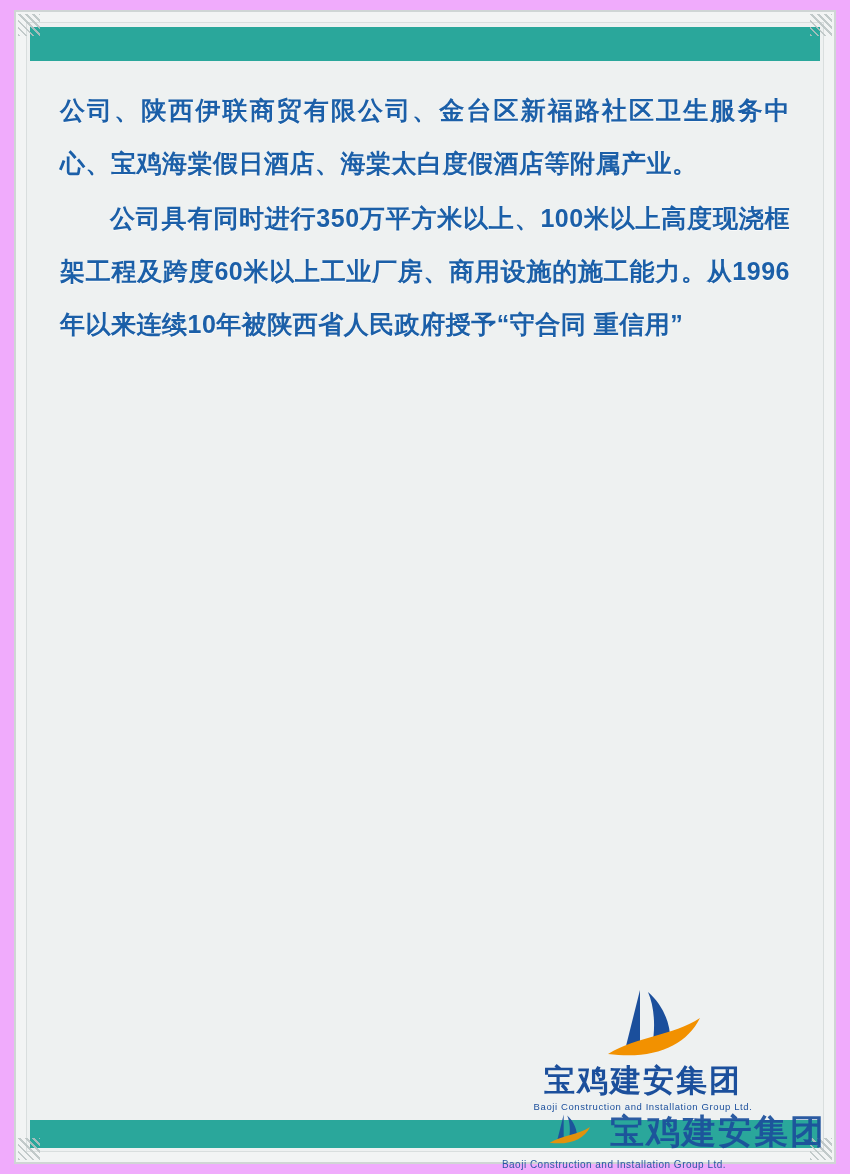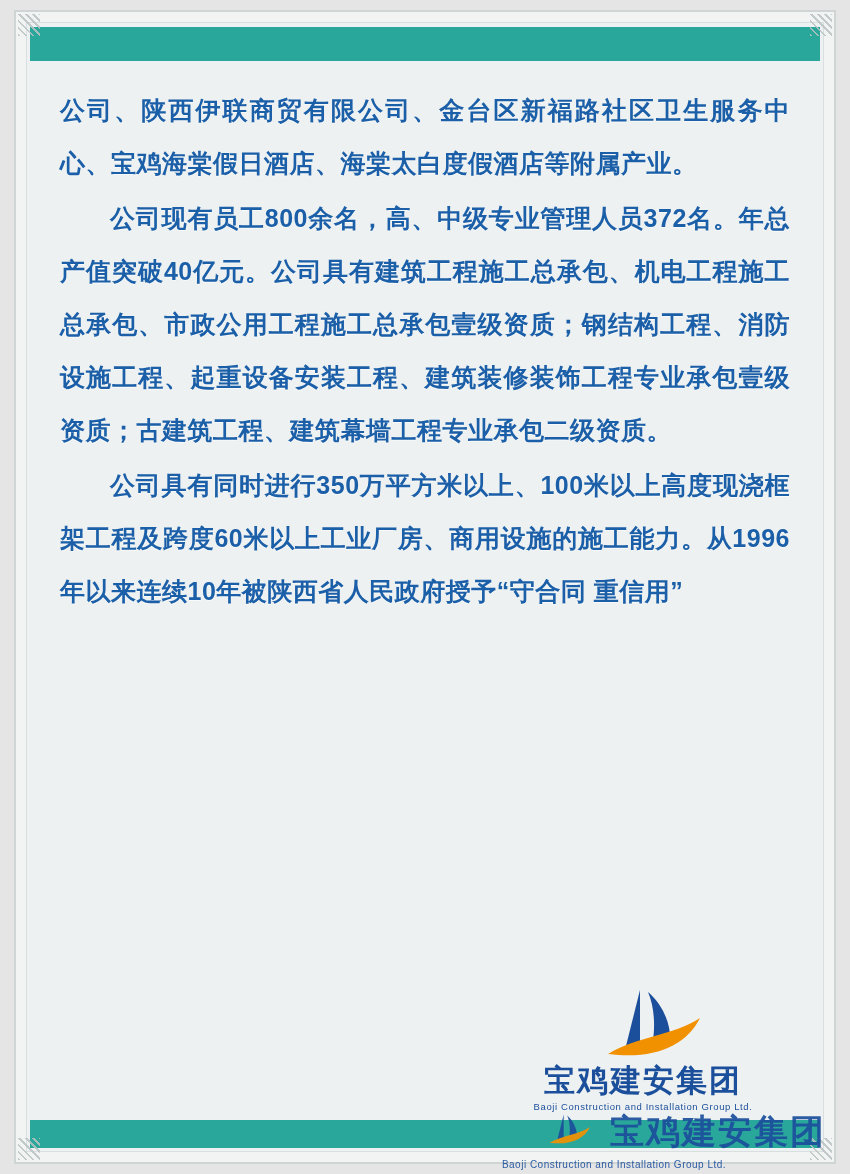--- a/index.html
+++ b/index.html
@@ -10,21 +10,21 @@
     width: 850px;
     height: 1174px;
     background: #ffffff;
     font-family: "Liberation Sans", sans-serif;
     overflow: hidden;
   }
   .page {
     position: relative;
     width: 850px;
     height: 1174px;
-    background: #e5e5e5;
+    background: #f0abfc;
     box-sizing: border-box;
     overflow: hidden;
   }
   
   .frame-outer {
     position: absolute;
     left: 14px;
     top: 10px;
     right: 14px;
     bottom: 10px;
@@ -161,21 +161,20 @@
   <div class="band-top"></div>
   <div class="band-bottom"></div>
 
   <div class="corner tl"></div>
   <div class="corner tr"></div>
   <div class="corner bl"></div>
   <div class="corner br"></div>
 
   <div class="content">
     <p class="para">公司、陕西伊联商贸有限公司、金台区新福路社区卫生服务中心、宝鸡海棠假日酒店、海棠太白度假酒店等附属产业。</p>
-    <p class="para indent">公司现有员工800余名，高、中级专业管理人员372名。年总产值突破40亿元。公司具有建筑工程施工总承包、机电工程施工总承包、市政公用工程施工总承包壹级资质；钢结构工程、消防设施工程、起重设备安装工程、建筑装修装饰工程专业承包壹级资质；古建筑工程、建筑幕墙工程专业承包二级资质。</p>
     <p class="para indent">公司具有同时进行350万平方米以上、100米以上高度现浇框架工程及跨度60米以上工业厂房、商用设施的施工能力。从1996年以来连续10年被陕西省人民政府授予“守合同 重信用”</p>
   </div>
 
   <div class="logo-block">
     <div class="logo-mark">
       <svg width="150" height="74" viewBox="0 0 150 74" aria-hidden="true">
         <path d="M72 2 L72 58 L58 58 Z" fill="#1b4f9c"></path>
         <path d="M78 8 L78 58 L64 58 Z" fill="#1b4f9c" opacity="0"></path>
         <path d="M80 4 C 96 18, 104 38, 102 58 L84 58 C 88 38, 86 18, 80 4 Z" fill="#1b4f9c"></path>
         <path d="M40 66 C 70 48, 104 48, 132 30 C 118 58, 86 72, 40 66 Z" fill="#f29100"></path>

